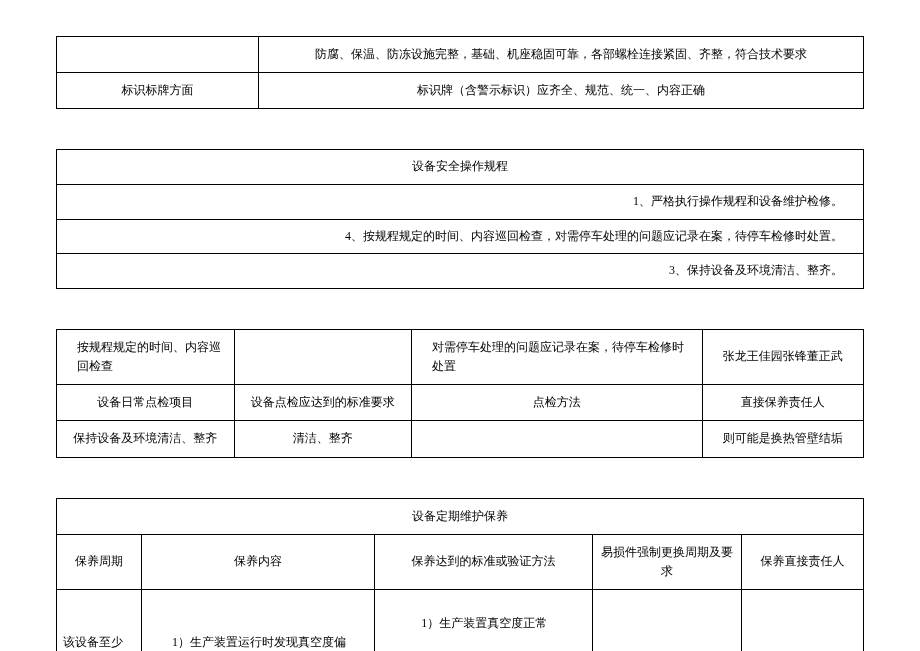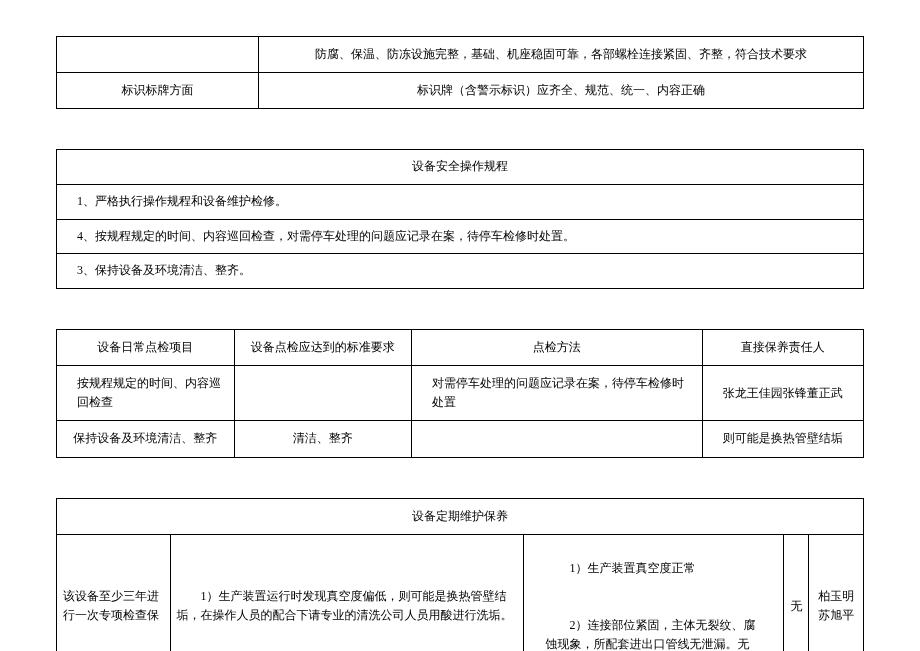--- a/index.html
+++ b/index.html
@@ -27,21 +27,21 @@
       line-height: 1.6;
     }
     .left-align {
       text-align: left;
       padding-left: 20px;
     }
     .section-title {
       font-weight: normal;
     }
     .proc-list td {
-      text-align: left;
+      text-align: right;
       padding: 6px 20px;
       line-height: 1.8;
     }
     .proc-header td {
       text-align: center;
     }
     .col-narrow { width: 90px; }
     .col-content { width: 250px; }
     .col-method { width: 230px; }
     .col-req { width: 160px; }
@@ -76,46 +76,53 @@
   </tr>
   <tr>
     <td>3、保持设备及环境清洁、整齐。</td>
   </tr>
 </tbody>
   </table>
 
 <table>
   <tbody>
   <tr>
+    <td class="left-align">按规程规定的时间、内容巡回检查</td>
+    <td></td>
+    <td class="left-align">对需停车处理的问题应记录在案，待停车检修时处置</td>
+    <td>张龙王佳园张锋董正武</td>
+  </tr>
+  <tr>
     <td style="width:22%;">设备日常点检项目</td>
     <td style="width:22%;">设备点检应达到的标准要求</td>
     <td style="width:36%;">点检方法</td>
     <td style="width:20%;">直接保养责任人</td>
-  </tr>
-  <tr>
-    <td class="left-align">按规程规定的时间、内容巡回检查</td>
-    <td></td>
-    <td class="left-align">对需停车处理的问题应记录在案，待停车检修时处置</td>
-    <td>张龙王佳园张锋董正武</td>
   </tr>
   <tr>
     <td>保持设备及环境清洁、整齐</td>
     <td>清洁、整齐</td>
     <td></td>
     <td>则可能是换热管壁结垢</td>
   </tr>
 </tbody>
   </table>
 
 <table>
   <tbody>
       <tr>
     <td colspan="5" class="section-title">设备定期维护保养</td>
   </tr>
   <tr>
+    <td class="col-narrow">保养周期</td>
+    <td class="col-content">保养内容</td>
+    <td class="col-method">保养达到的标准或验证方法</td>
+    <td class="col-req">易损件强制更换周期及要求</td>
+    <td class="col-person">保养直接责任人</td>
+  </tr>
+  <tr>
     <td class="left-align" style="padding-left:6px;">该设备至少三年进行一次专项检查保</td>
     <td class="left-align" style="padding-left:6px;">　　1）生产装置运行时发现真空度偏低，则可能是换热管壁结垢，在操作人员的配合下请专业的清洗公司人员用酸进行洗垢。</td>
     <td class="left-align" style="padding-left:6px;">
       <div>　　1）生产装置真空度正常</div>
       <div style="margin-top:6px;">　　2）连接部位紧固，主体无裂纹、腐蚀现象，所配套进出口管线无泄漏。无</div>
     </td>
     <td>无</td>
     <td>柏玉明苏旭平</td>
   </tr>
 </tbody>

